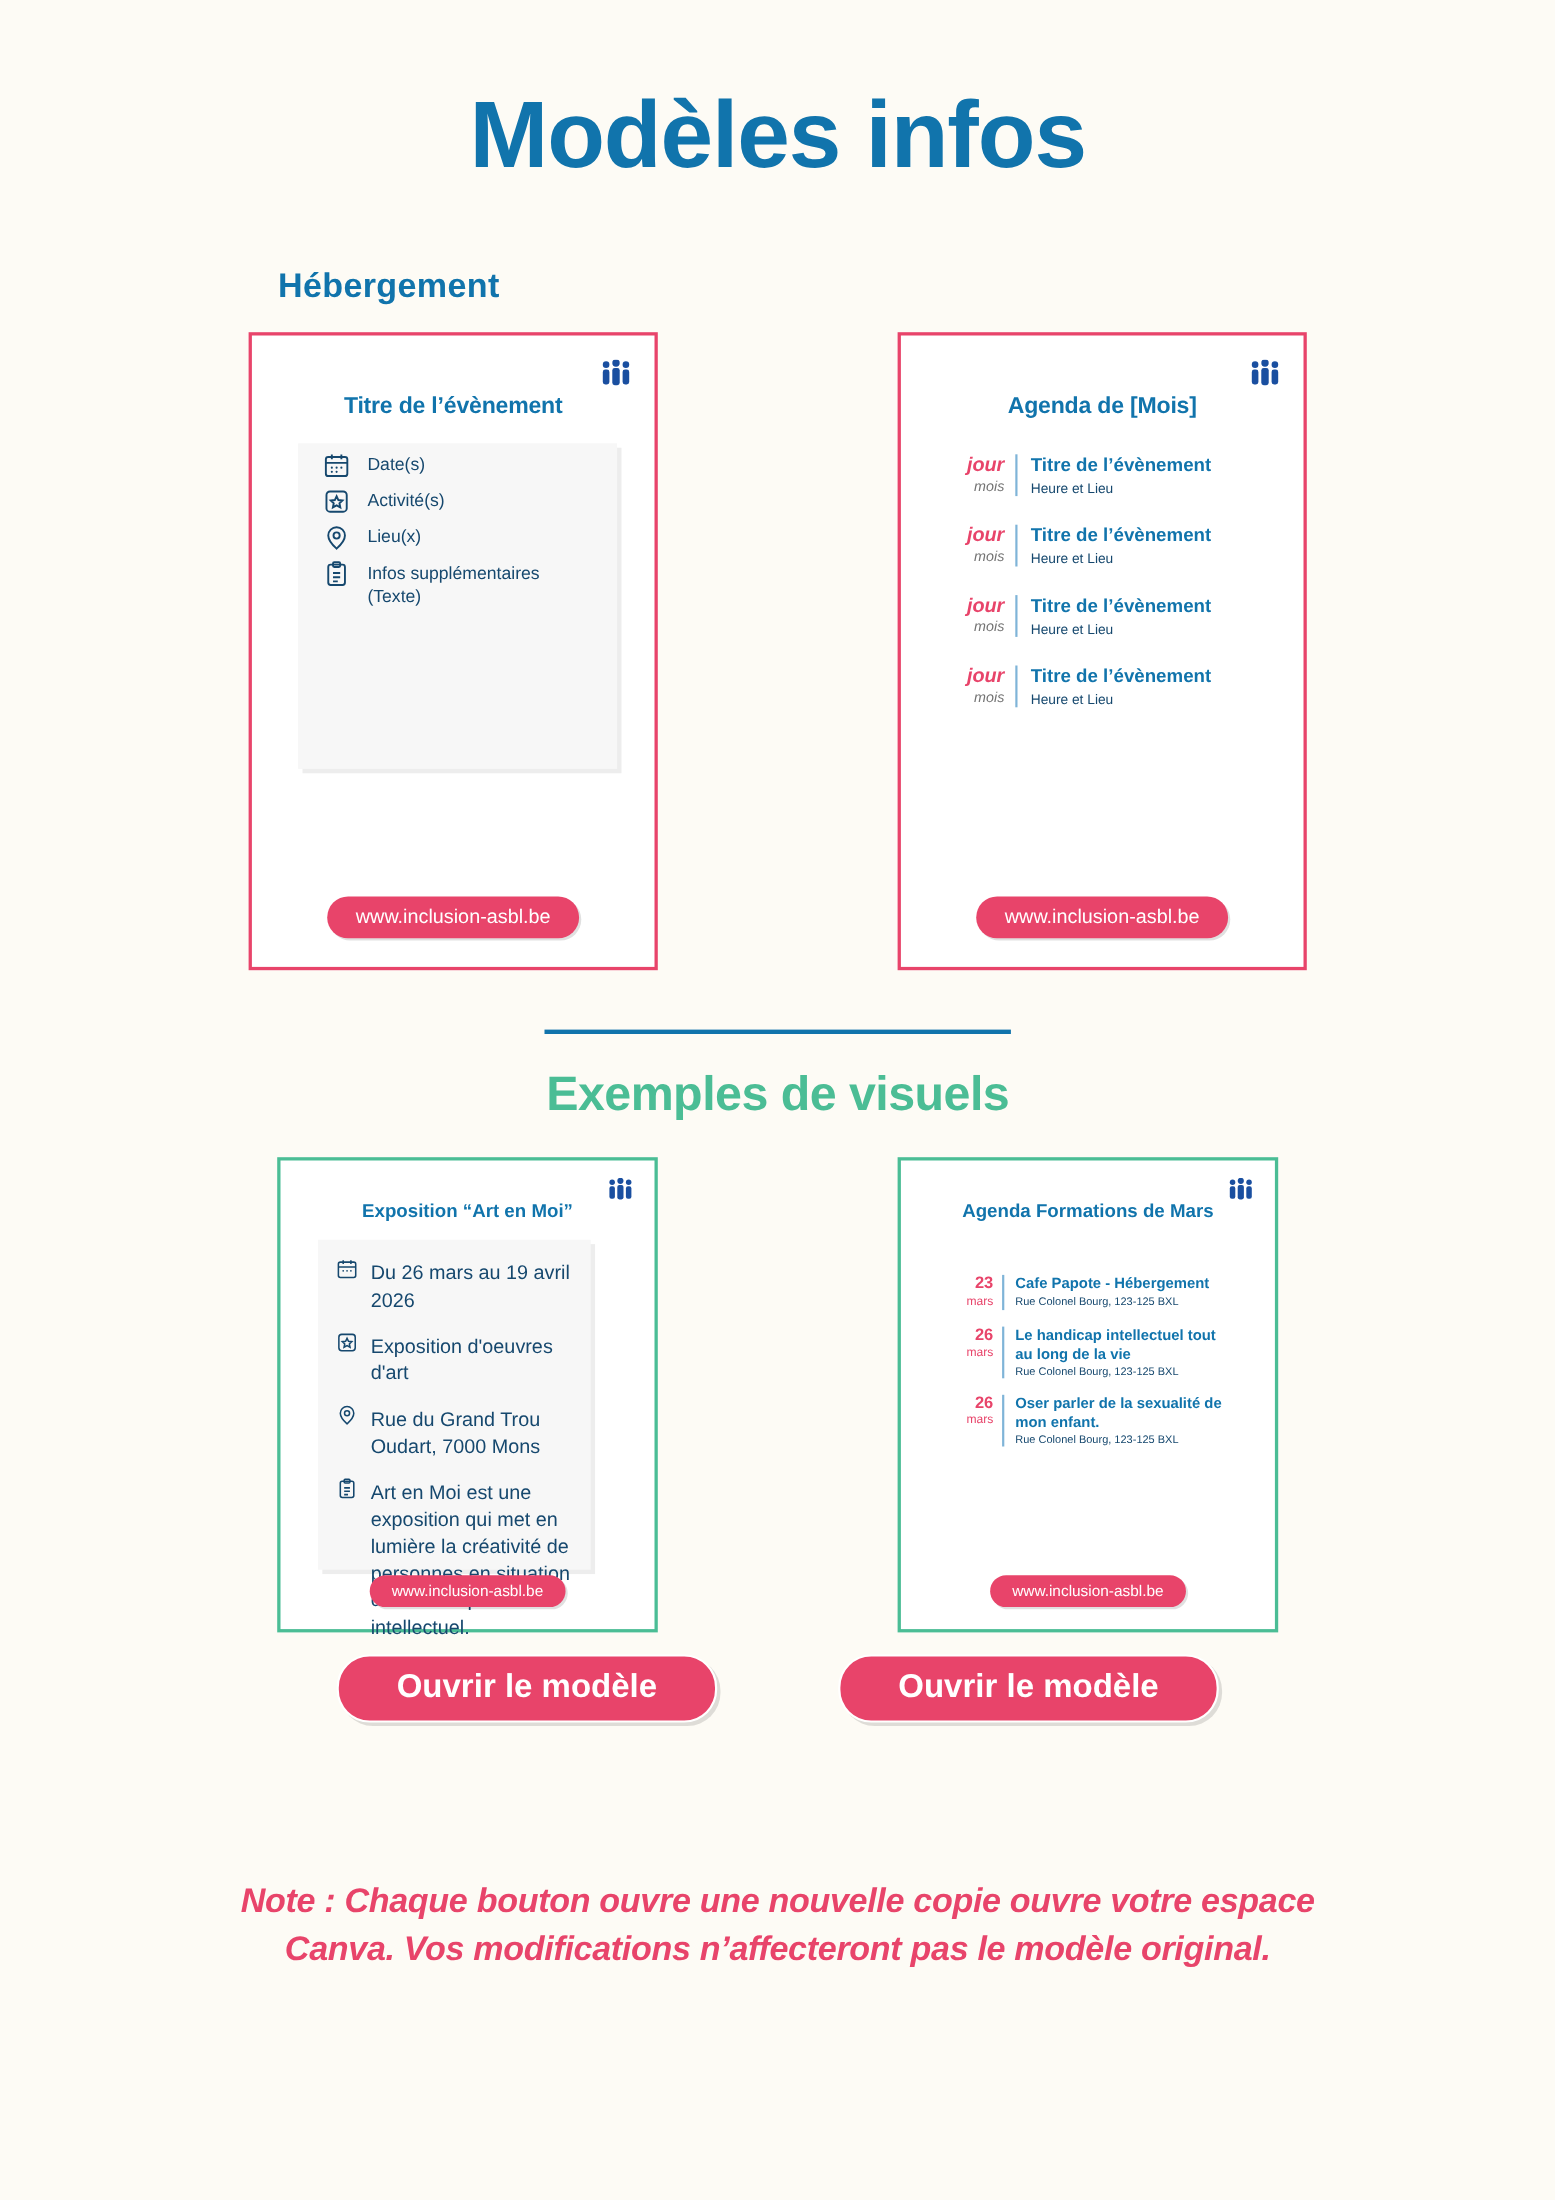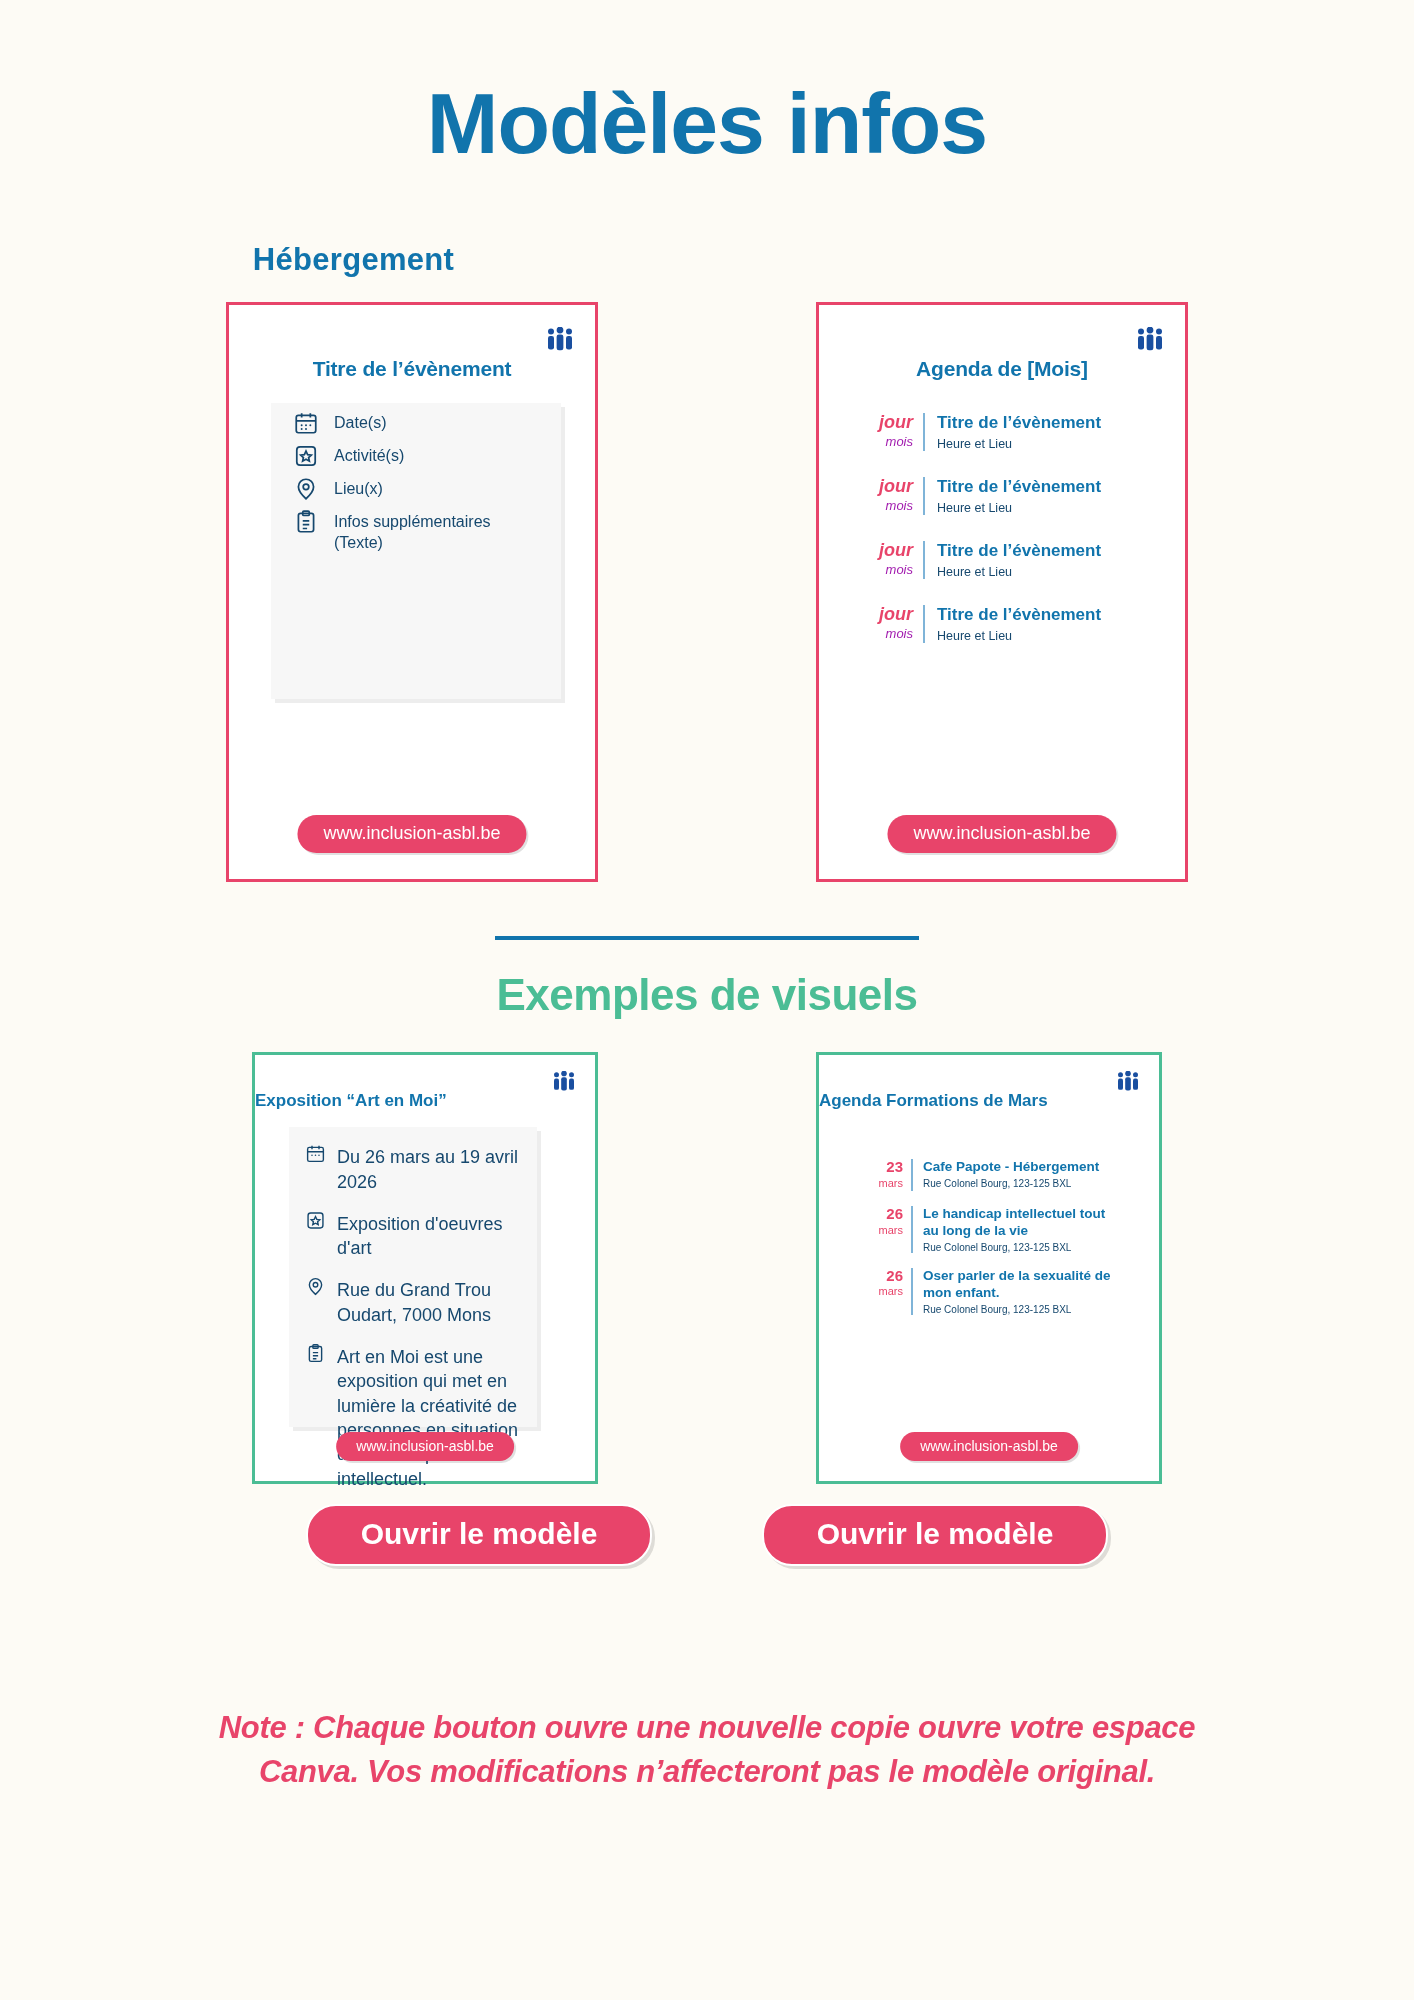--- a/index.html
+++ b/index.html
@@ -137,21 +137,21 @@
   }
   .agenda-day {
     display: block;
     color: #e8446a;
     font-size: 18px;
     font-weight: bold;
     line-height: 1.1;
   }
   .agenda-month {
     display: block;
-    color: #a21caf;
+    color: #737373;
     font-size: 13px;
     line-height: 1.4;
   }
   .agenda-body {
     border-left: 2px solid #7fb4d8;
     padding-left: 12px;
   }
   .agenda-title {
     font-size: 17px;
     font-weight: bold;
@@ -194,21 +194,21 @@
     box-sizing: border-box;
   }
   .ex-logo {
     position: absolute;
     top: 16px;
     right: 18px;
     width: 26px;
     height: 20px;
   }
   .ex-title {
-    text-align: left;
+    text-align: center;
     font-size: 17px;
     font-weight: bold;
     color: #1174ac;
     padding-top: 36px;
   }
   .ex-inner {
     position: absolute;
     left: 34px;
     top: 72px;
     width: 248px;

